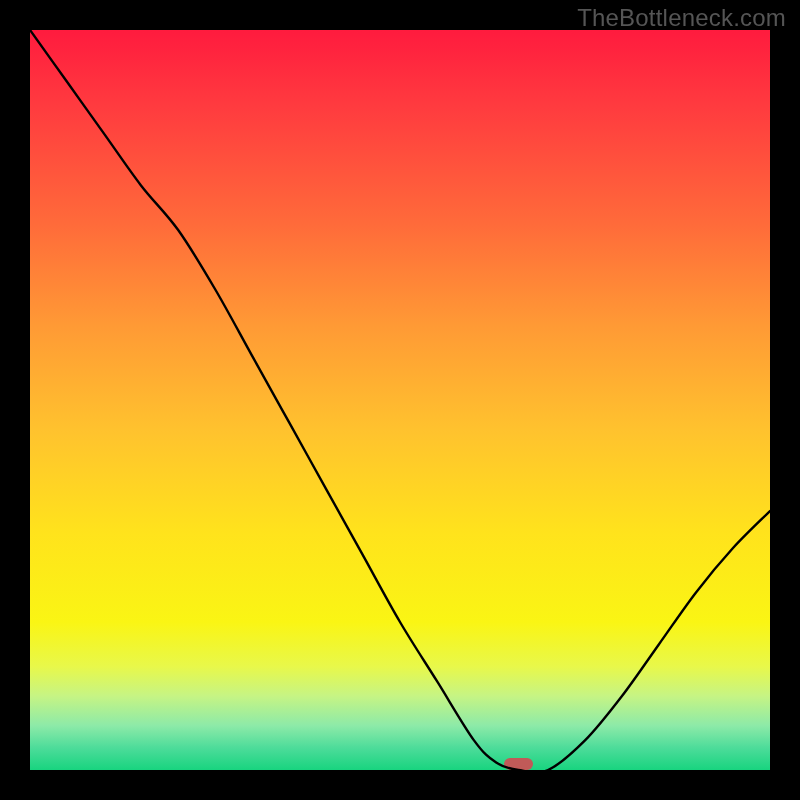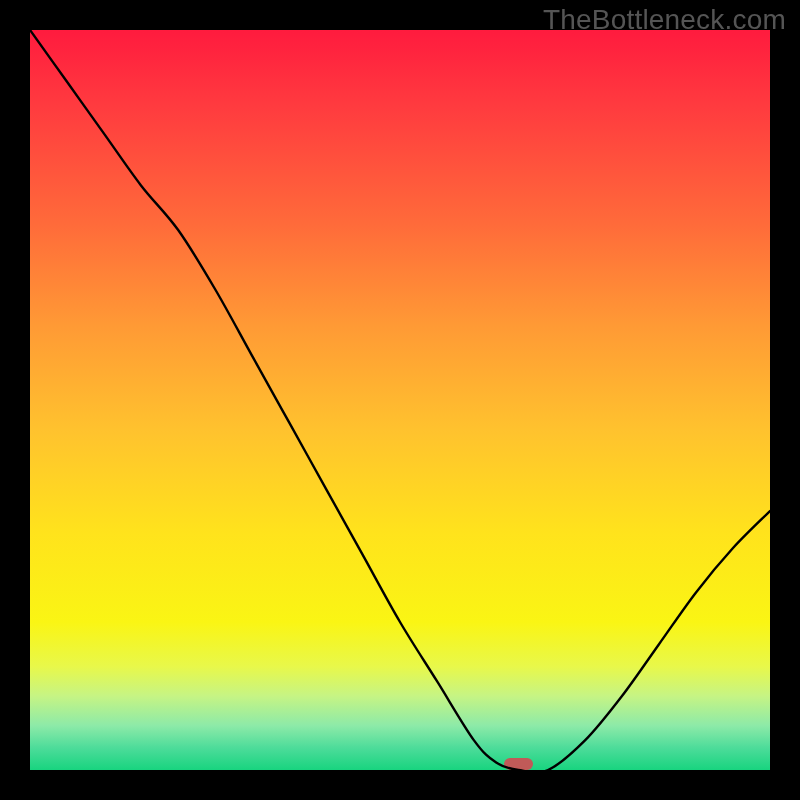--- a/index.html
+++ b/index.html
@@ -17,21 +17,21 @@
     top: 0;
     width: 800px;
     height: 800px;
     background: #000;
   }
   .watermark {
     position: absolute;
     top: 4px;
     right: 14px;
     color: #555;
-    font-size: 28px;
+    font-size: 24px;
     font-weight: 500;
     letter-spacing: 0.2px;
     z-index: 50;
   }
   .plot {
     position: absolute;
     left: 30px;
     top: 30px;
     width: 740px;
     height: 740px;

